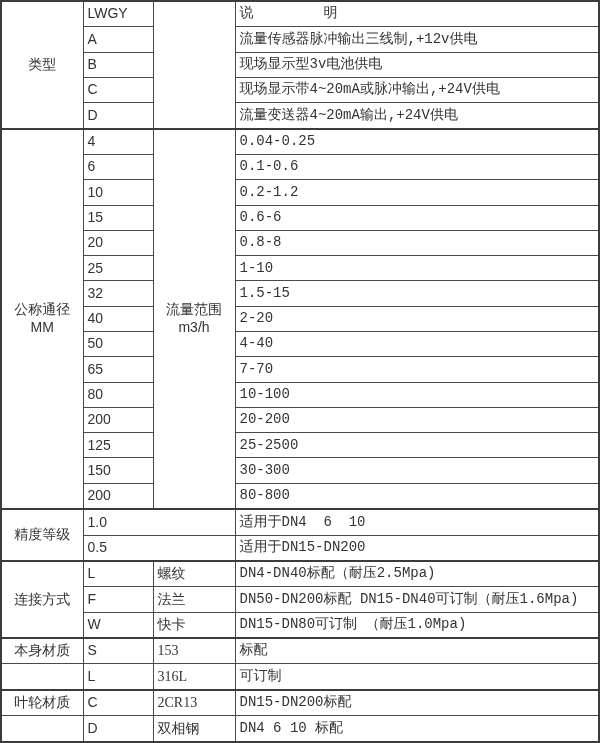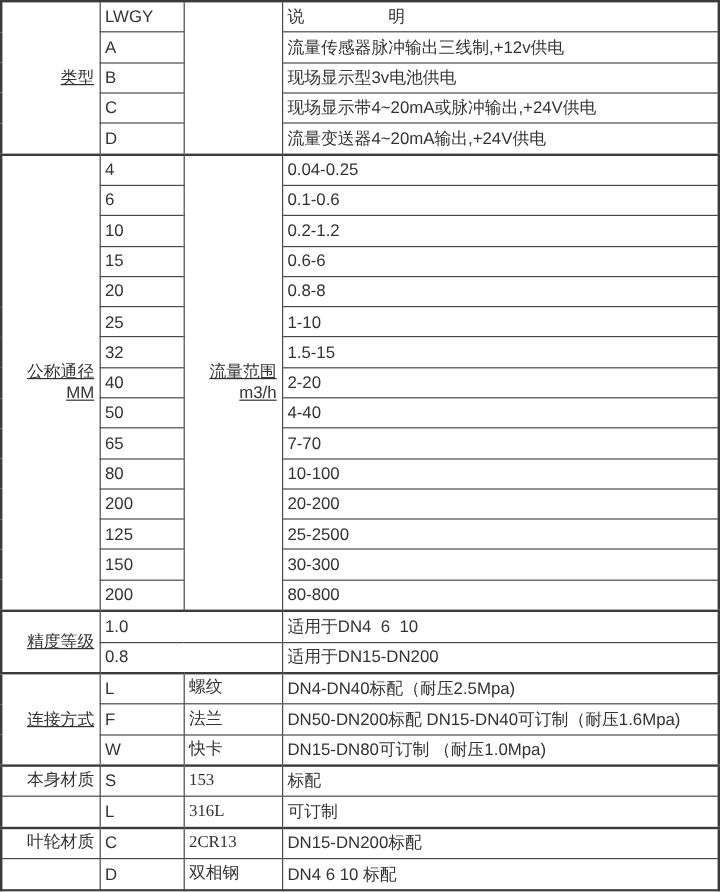--- a/index.html
+++ b/index.html
@@ -24,23 +24,23 @@
   td {
     border: 1px solid #4a4a4a;
     padding: 1px 4px;
     vertical-align: middle;
     overflow: hidden;
     line-height: 1.25;
   }
   tr.sec > td { border-top: 2px solid #3b3b3b; }
   .c  { text-align: left; }
   .l  { text-align: left; font-family: Liberation Serif, serif; }
-  .cat { white-space: pre-line; text-align: right; text-decoration: underline; }
-  .cat-l { text-align: right; font-family: Liberation Serif, serif; }
-  .desc { text-align: left; white-space: pre-wrap; }
+  .cat { white-space: pre-line; text-align: center; }
+  .cat-l { text-align: center; }
+  .desc { text-align: left; white-space: pre-wrap; font-family: Liberation Mono, monospace; }
   .pre { white-space: pre; }
 </style>
 </head>
 <body>
 
 <table class="spec">
   <colgroup>
     <col style="width:82px">
     <col style="width:70px">
     <col style="width:82px">
@@ -135,21 +135,21 @@
     <td class="c">200</td>
     <td class="desc">80-800</td>
   </tr>
 
   <tr class="sec">
     <td rowspan="2" class="cat">精度等级</td>
     <td colspan="2" class="c">1.0</td>
     <td class="desc">适用于DN4  6  10</td>
   </tr>
   <tr>
-    <td colspan="2" class="c">0.8</td>
+    <td colspan="2" class="c">0.5</td>
     <td class="desc">适用于DN15-DN200</td>
   </tr>
 
   <tr class="sec">
     <td rowspan="3" class="cat">连接方式</td>
     <td class="c">L</td>
     <td class="l">螺纹</td>
     <td class="desc">DN4-DN40标配（耐压2.5Mpa)</td>
   </tr>
   <tr>

